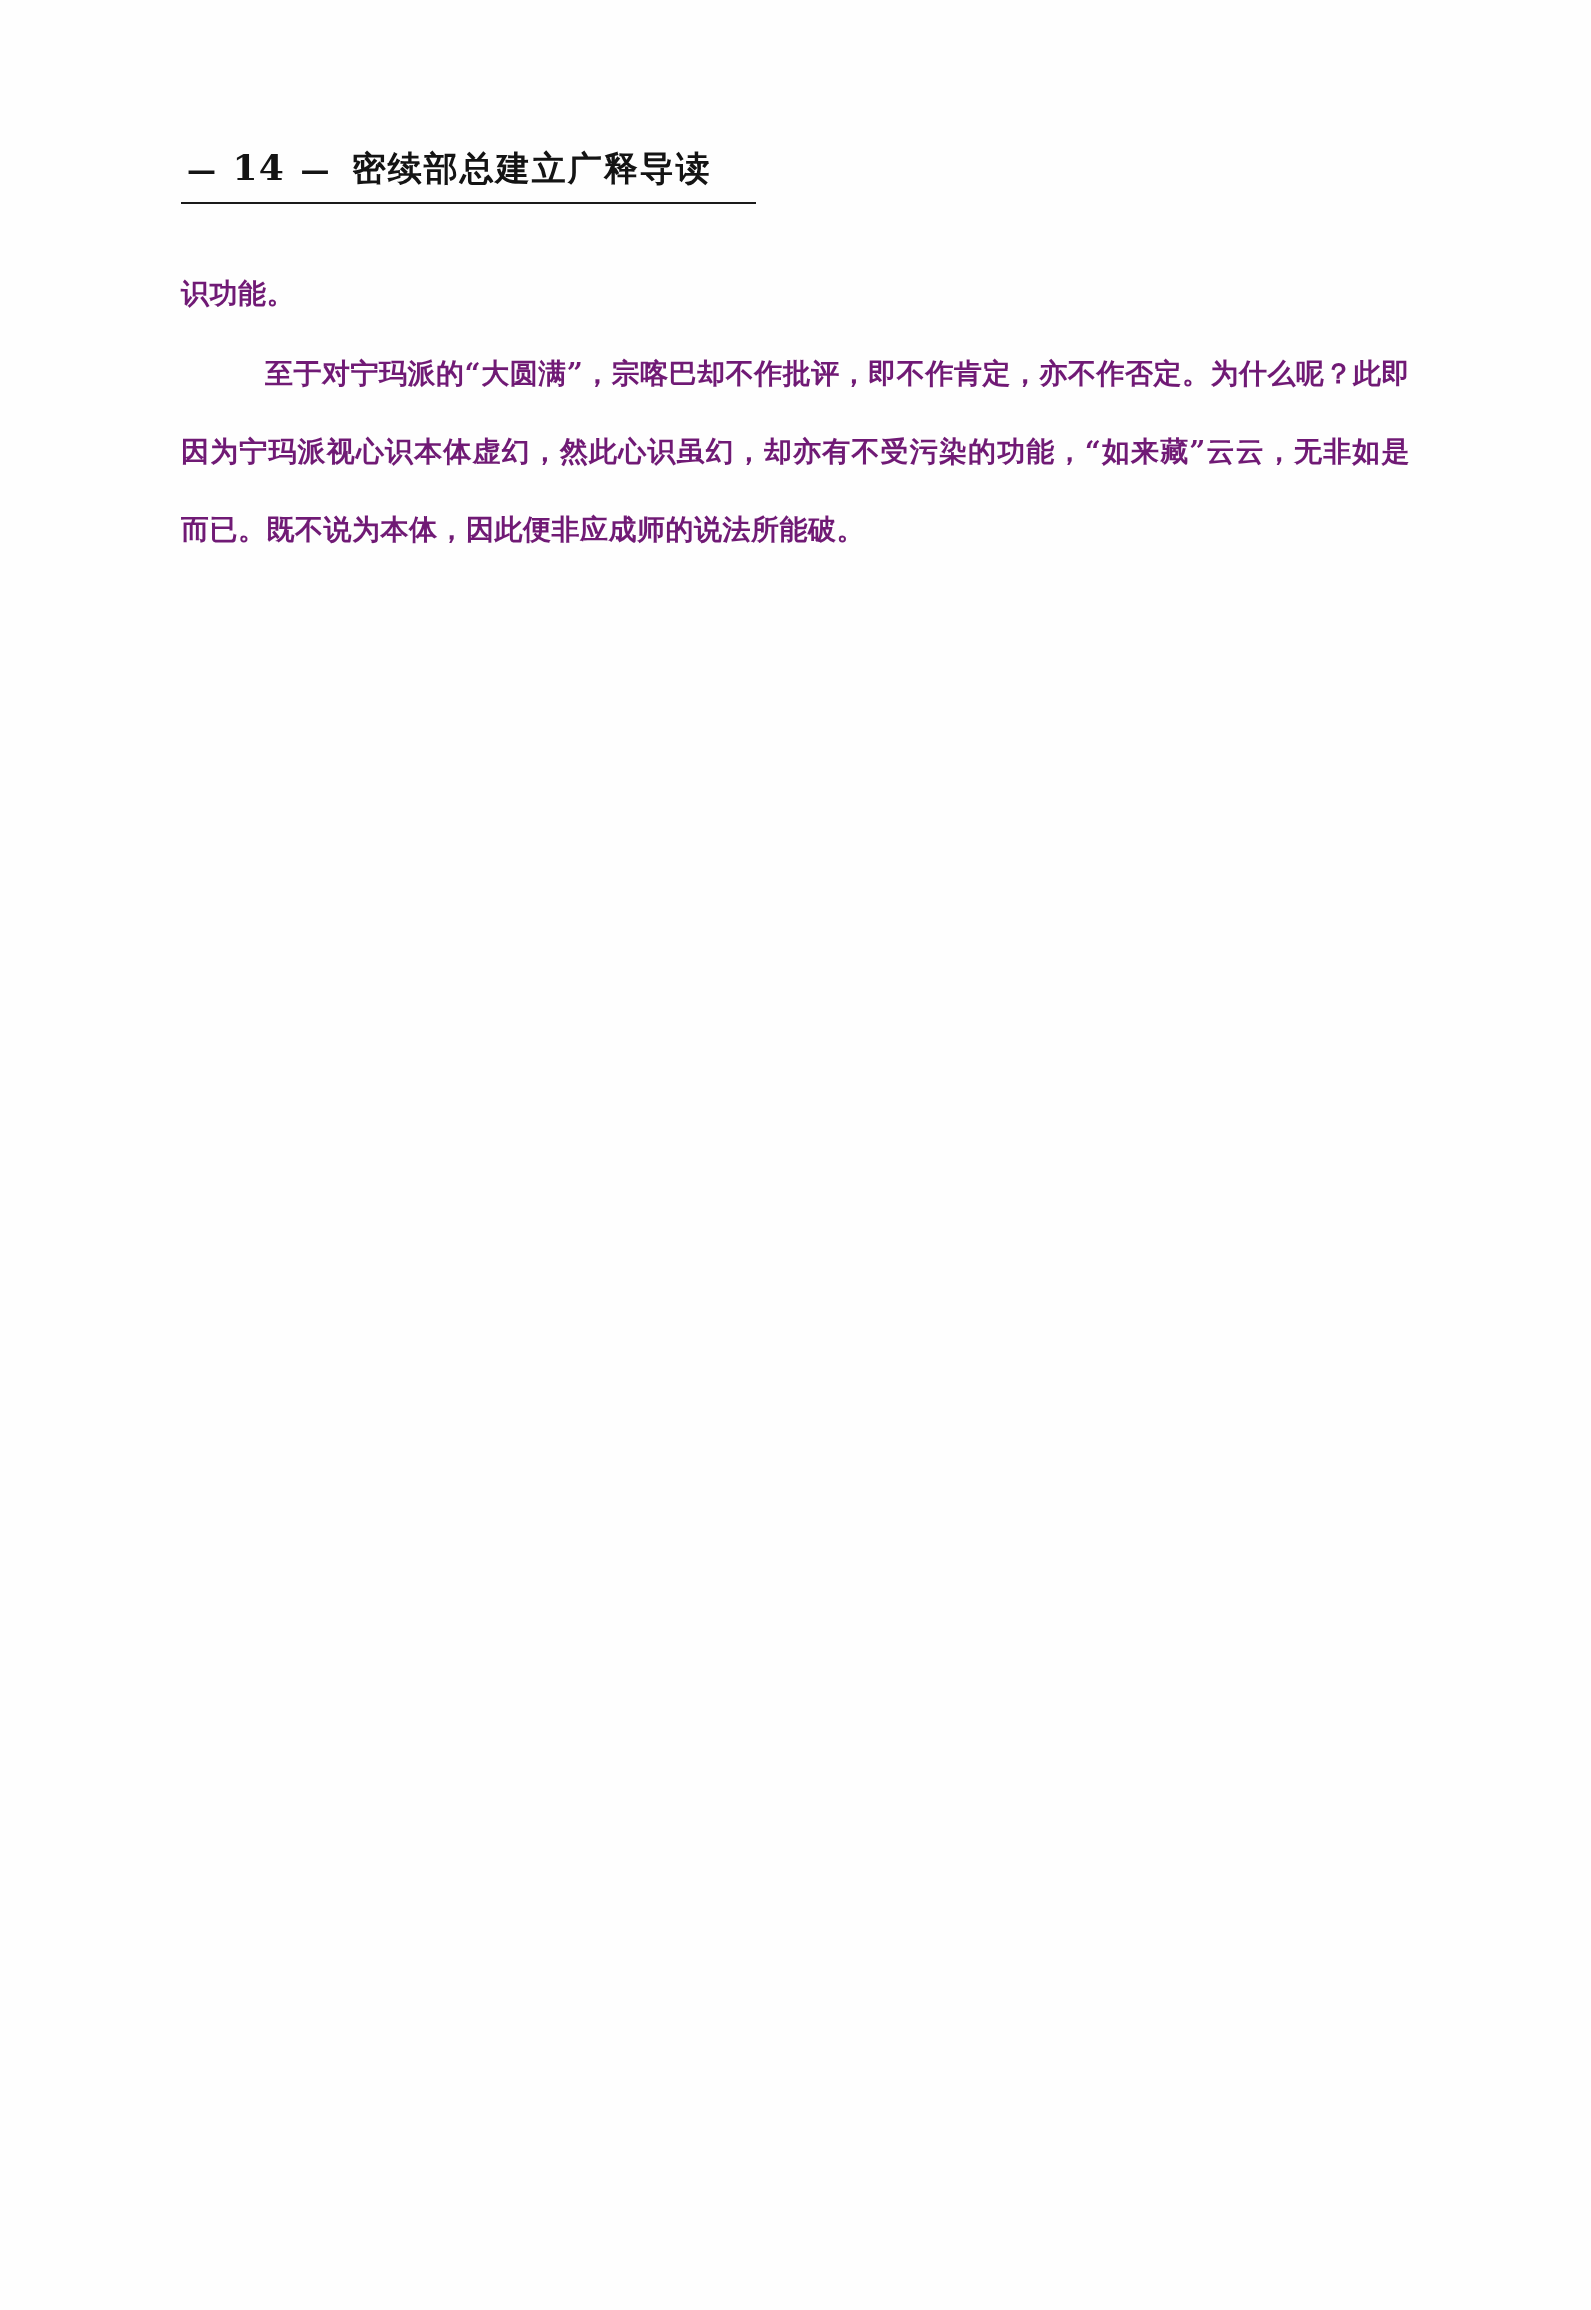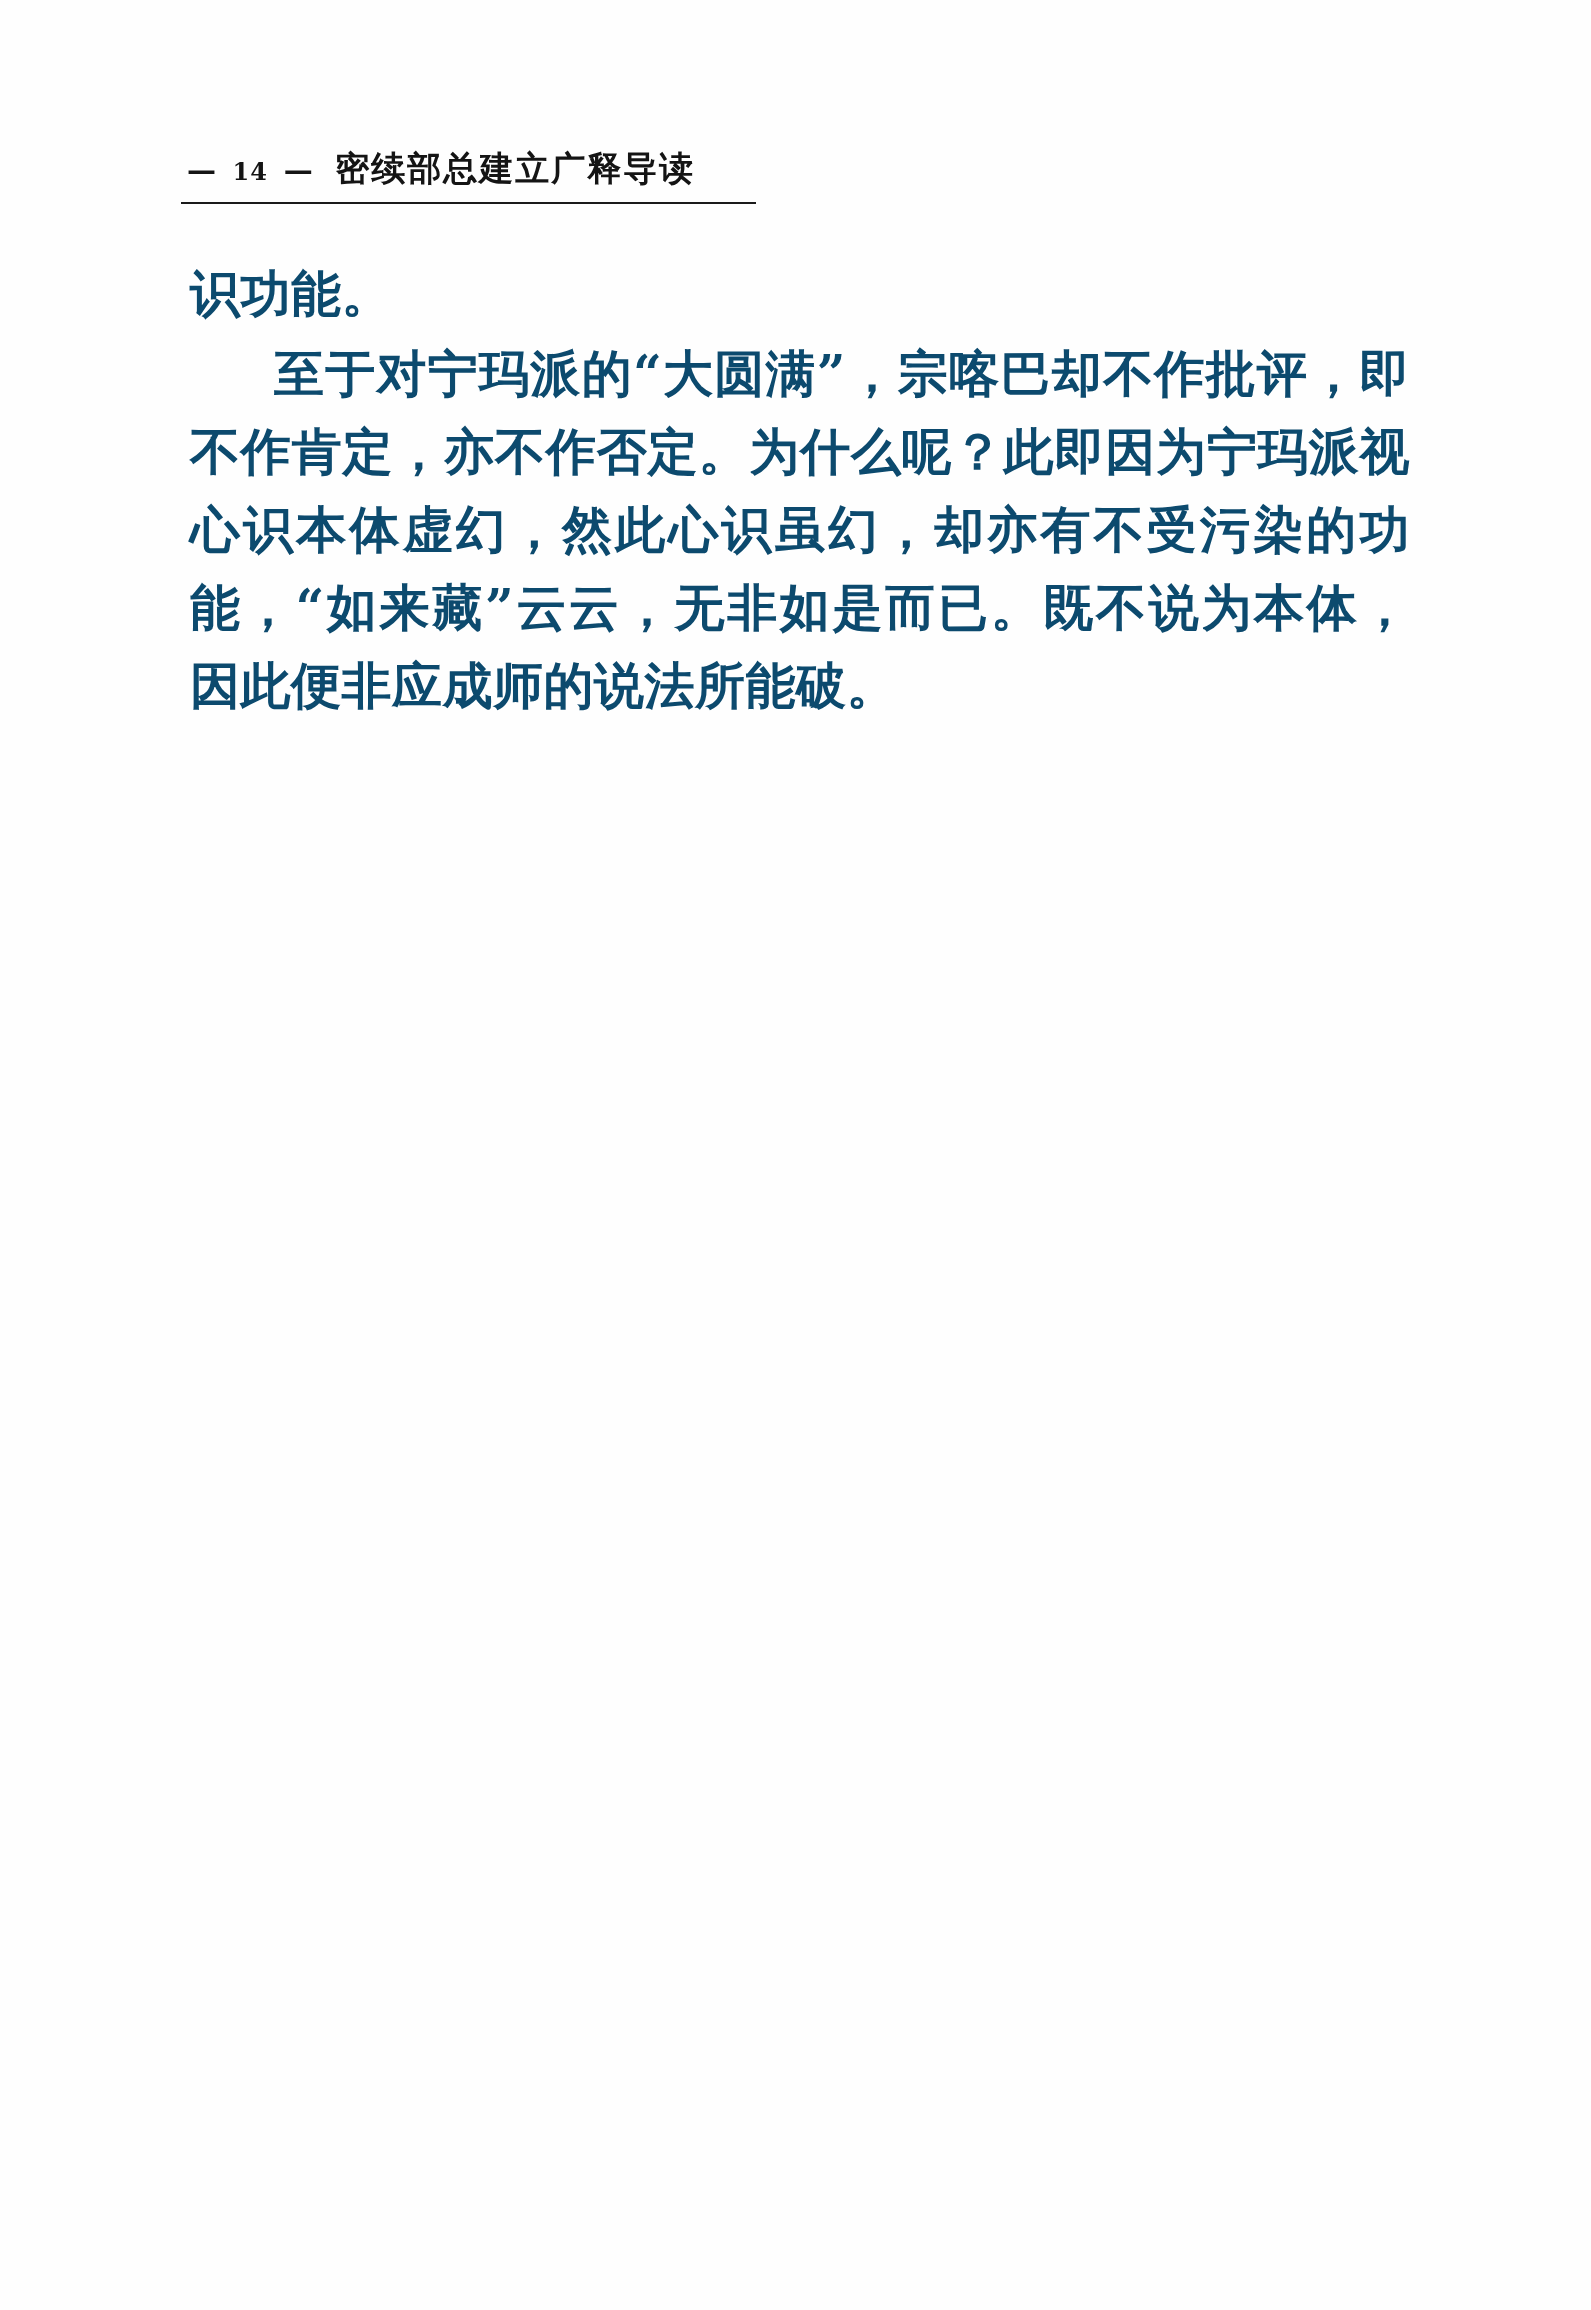--- a/index.html
+++ b/index.html
@@ -31,37 +31,37 @@
     padding-bottom: 9.8px;
     border-bottom: 2px solid #1a1a1a;
     width: 575px;
     font-weight: 700;
   }
   .header .dash {
     font-size: 29px;
     padding: 0 5.9px;
   }
   .header .pagenum {
-    font-size: 24px;
+    font-size: 36px;
     padding: 0 9.8px;
     font-family: "DejaVu Serif", "Liberation Serif", serif;
   }
   .header .title {
     font-size: 34px;
     margin-left: 15.6px;
     letter-spacing: 2px;
   }
   .body {
     margin-top: 51px;
   }
   p.para {
-    margin: 0 0 2px 9px;
-    font-size: 50px;
+    margin: 0 0 2px 0;
+    font-size: 28px;
     line-height: 78px;
-    color: #0c4a6e;
+    color: #701a75;
     text-align: justify;
     text-justify: inter-ideograph;
     letter-spacing: 0.5px;
     font-weight: 700;
     font-family: "DejaVu Serif", "Liberation Serif", serif;
   }
   p.indent {
     text-indent: 84px;
   }
 </style>

